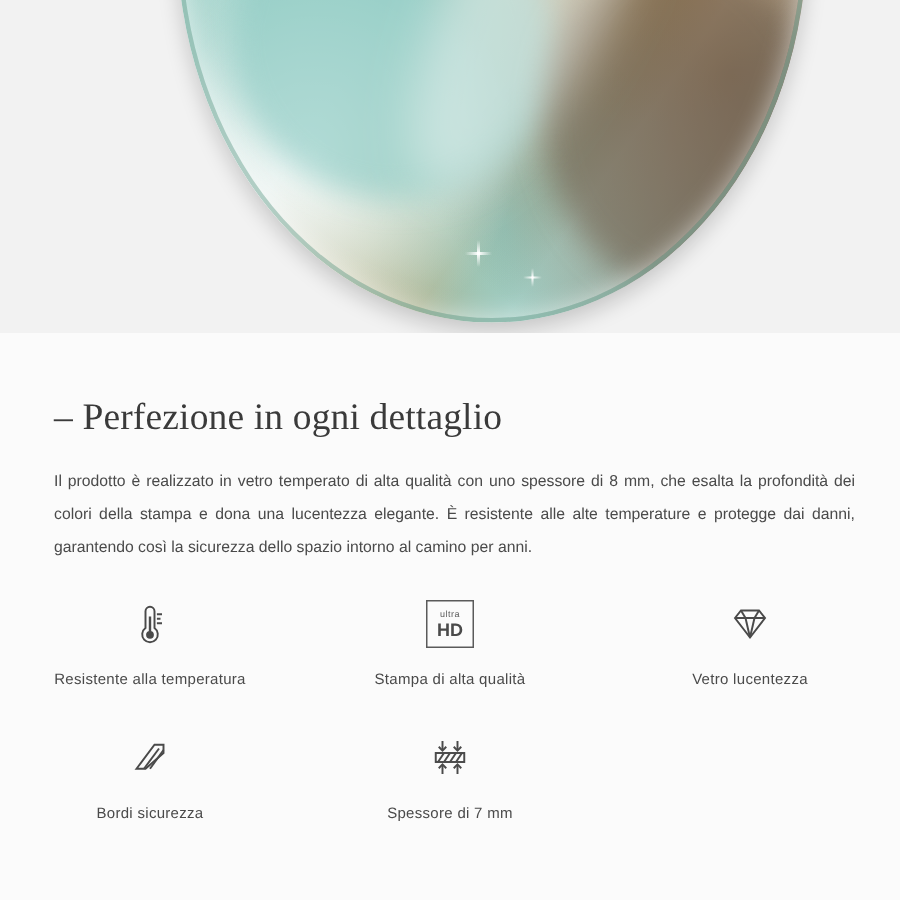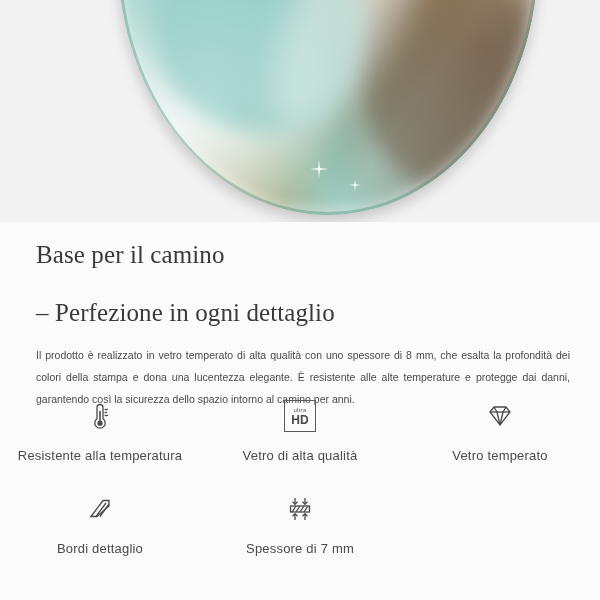--- a/index.html
+++ b/index.html
@@ -128,21 +128,21 @@
   .feature-icon {
     width: 56px;
     height: 48px;
     display: flex;
     align-items: center;
     justify-content: center;
     color: #4a4a4a;
   }
   .feature-label {
     margin-top: 8px;
-    font-size: 13px;
+    font-size: 10px;
     color: #4a4a4a;
     text-align: center;
     letter-spacing: 0.2px;
     white-space: nowrap;
   }
   .hd-box {
     width: 30px;
     height: 30px;
     border: 1.4px solid #5a5a5a;
     display: flex;
@@ -167,21 +167,20 @@
       <div class="swirl s4"></div>
 
       <div class="plate-edge"></div>
       <div class="sparkle sp1"></div>
       <div class="sparkle sp2"></div>
     </div>
   </div>
 
   <div class="content">
     <h1 class="headline">
-      <span>Base per il camino</span>
       <span class="l2">– Perfezione in ogni dettaglio</span>
     </h1>
     <p class="body-copy">Il prodotto è realizzato in vetro temperato di alta qualità con uno spessore di 8 mm, che esalta la profondità dei colori della stampa e dona una lucentezza elegante. È resistente alle alte temperature e protegge dai danni, garantendo così la sicurezza dello spazio intorno al camino per anni.</p>
   </div>
 
   <div class="features">
 
     <div class="feature">
       <div class="feature-icon">
         <svg width="34" height="34" viewBox="0 0 34 34" fill="none" stroke="#4a4a4a" stroke-width="1.3">
@@ -196,47 +195,47 @@
       <div class="feature-label">Resistente alla temperatura</div>
     </div>
 
     <div class="feature">
       <div class="feature-icon">
         <div class="hd-box">
           <span class="u">ultra</span>
           <span class="h">HD</span>
         </div>
       </div>
-      <div class="feature-label">Vetro di alta qualità</div>
+      <div class="feature-label">Stampa di alta qualità</div>
     </div>
 
 
     <div class="feature">
       <div class="feature-icon">
         <svg width="34" height="34" viewBox="0 0 34 34" fill="none" stroke="#4a4a4a" stroke-width="1.3">
           <path d="M7 13l4-5h12l4 5-10 13L7 13z"></path>
           <line x1="7" y1="13" x2="27" y2="13"></line>
           <line x1="11" y1="8" x2="14" y2="13"></line>
           <line x1="23" y1="8" x2="20" y2="13"></line>
           <line x1="14" y1="13" x2="17" y2="26"></line>
           <line x1="20" y1="13" x2="17" y2="26"></line>
         </svg>
       </div>
-      <div class="feature-label">Vetro temperato</div>
+      <div class="feature-label">Vetro lucentezza</div>
     </div>
 
     <div class="feature">
       <div class="feature-icon">
         <svg width="34" height="34" viewBox="0 0 34 34" fill="none" stroke="#4a4a4a" stroke-width="1.3">
           <path d="M8 24.5 L20 8.5 L26 8.5 L26 14 L14 24.5 Z" stroke-width="1.3"></path>
           <line x1="13" y1="24.5" x2="23" y2="11"></line>
           <line x1="17" y1="24.5" x2="26" y2="12"></line>
         </svg>
       </div>
-      <div class="feature-label">Bordi dettaglio</div>
+      <div class="feature-label">Bordi sicurezza</div>
     </div>
 
     <div class="feature">
       <div class="feature-icon">
         <svg width="34" height="34" viewBox="0 0 34 34" fill="none" stroke="#4a4a4a" stroke-width="1.3">
           <line x1="12" y1="6" x2="12" y2="12"></line>
           <polyline points="9.5,9.8 12,12.4 14.5,9.8"></polyline>
           <line x1="22" y1="6" x2="22" y2="12"></line>
           <polyline points="19.5,9.8 22,12.4 24.5,9.8"></polyline>
           <rect x="7.5" y="14" width="19" height="6"></rect>

